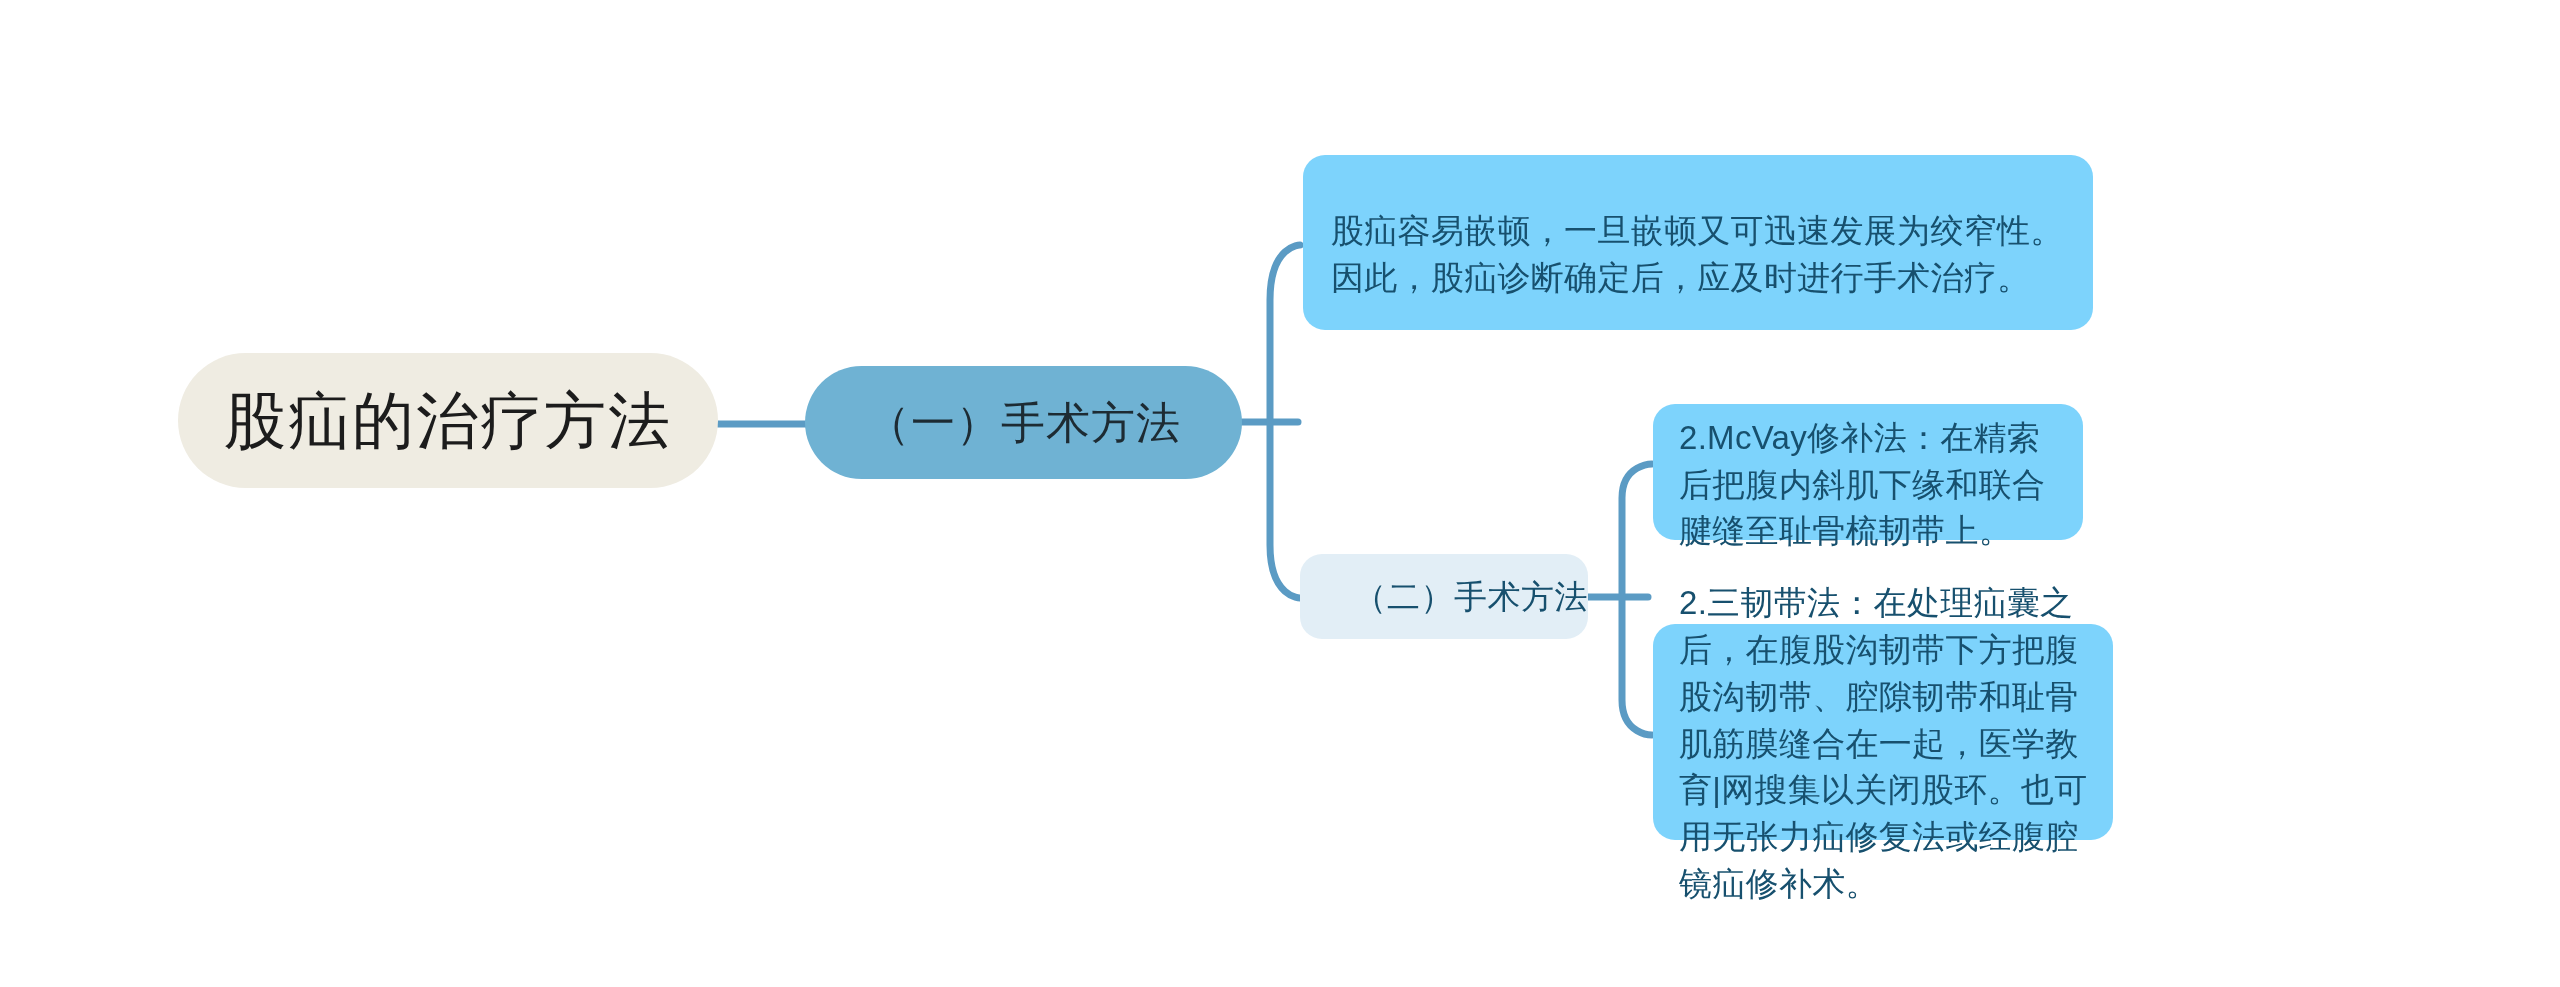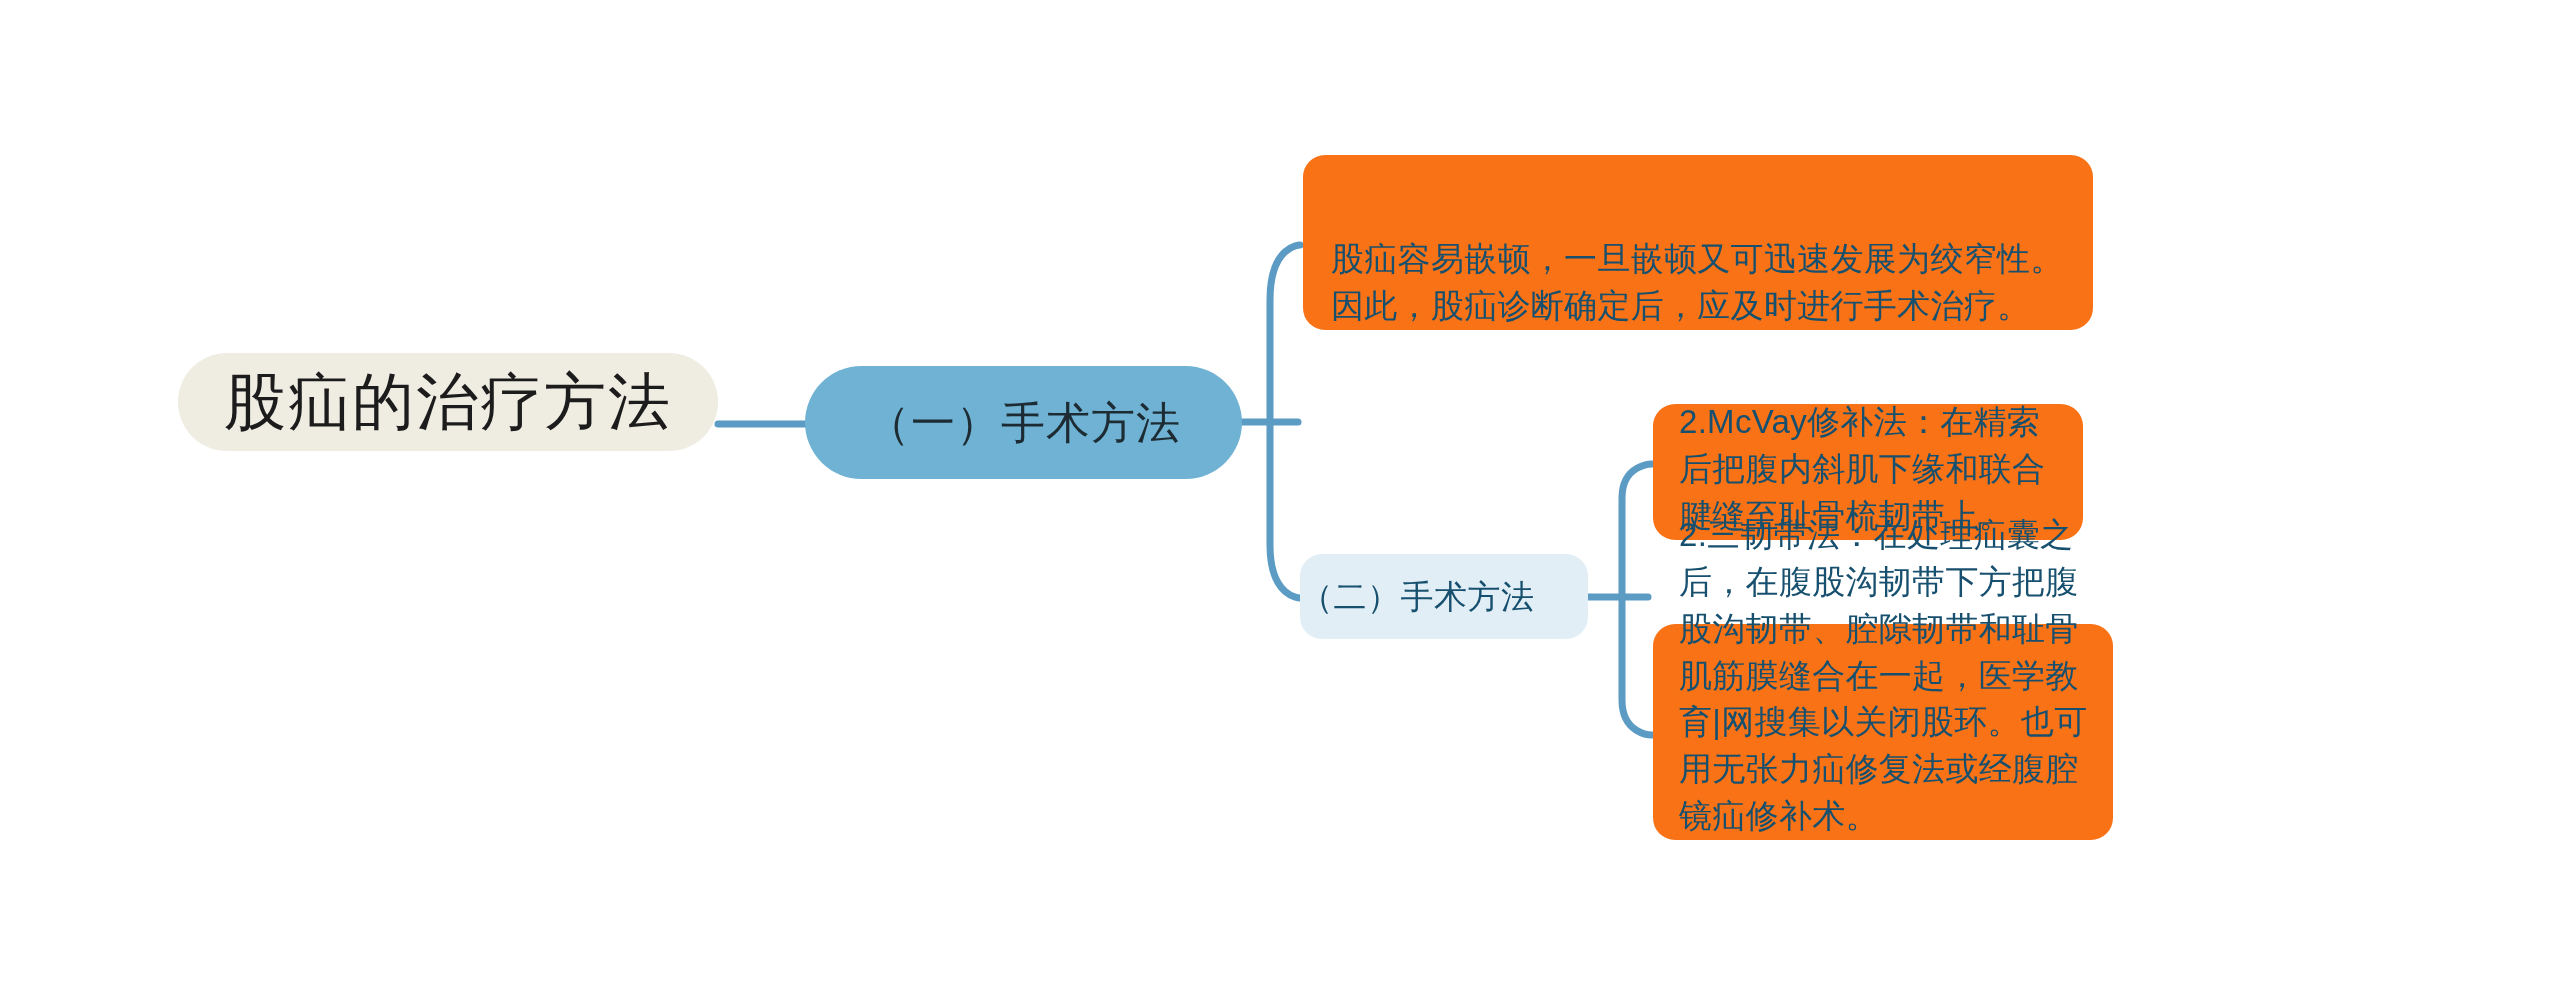--- a/index.html
+++ b/index.html
@@ -40,21 +40,21 @@
     display: flex;
     align-items: center;
     white-space: nowrap;
   }
 
   
   .node-root {
     left: 178px;
     top: 353px;
     width: 540px;
-    height: 98px;
+    height: 135px;
     border-radius: 70px;
     background: #efece2;
     justify-content: center;
   }
   .node-root .node-label {
     font-size: 62px;
     color: #1c1c1c;
     letter-spacing: 2px;
     line-height: 1;
   }
@@ -77,34 +77,34 @@
   }
 
   
   .node-branch-secondary {
     left: 1300px;
     top: 554px;
     width: 288px;
     height: 85px;
     border-radius: 22px;
     background: #e2eef6;
-    justify-content: flex-start;
+    justify-content: flex-end;
   }
   .node-branch-secondary .node-label {
     font-size: 33px;
     color: #17506e;
     letter-spacing: 0.5px;
     line-height: 1;
   }
 
   
   .node-leaf {
-    background: #f97316;
+    background: #7dd3fc;
     border-radius: 22px;
-    align-items: flex-end;
+    align-items: center;
     white-space: normal;
   }
   .node-leaf .node-label {
     display: block;
     font-size: 33px;
     color: #17506e;
     line-height: 1.42;
     letter-spacing: 0.3px;
   }
 

